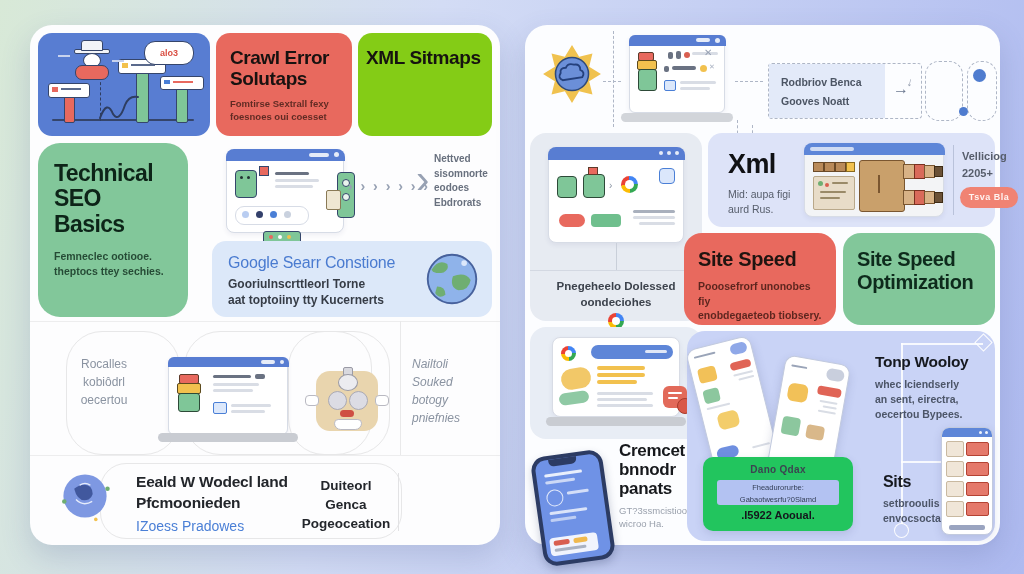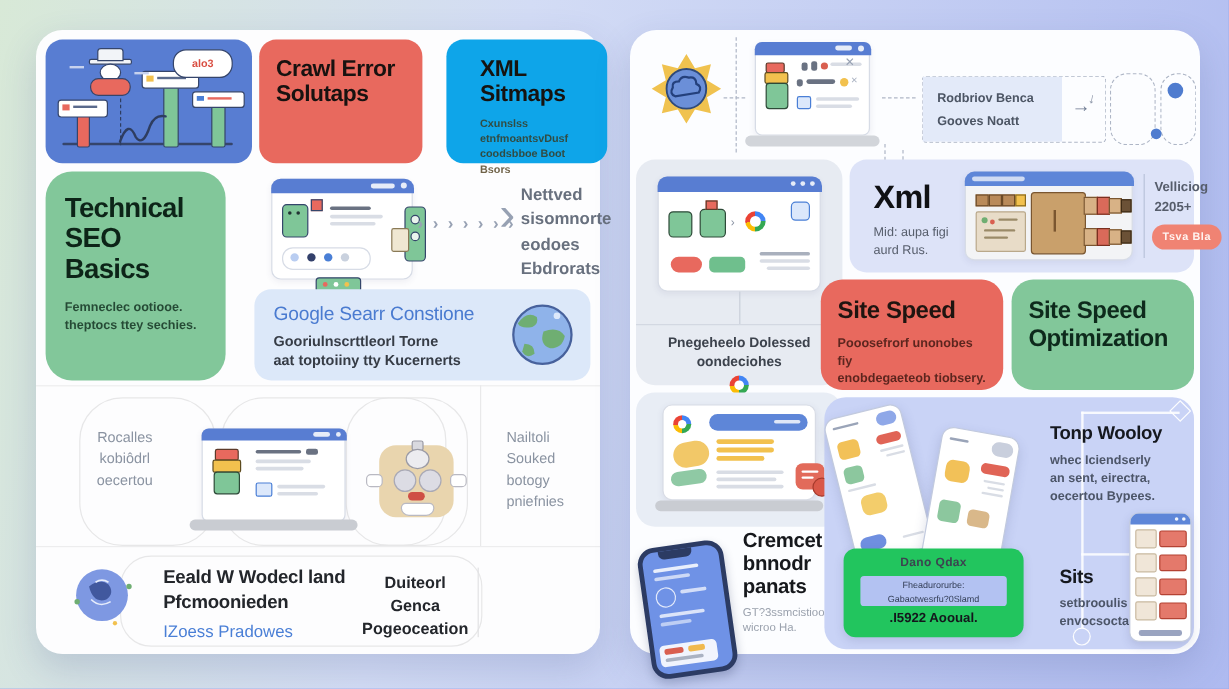--- a/index.html
+++ b/index.html
@@ -59,26 +59,26 @@
       <div class="a" style="left:36px;top:16px;width:34px;height:3px;background:#f2f4f8;border:1px solid #35456b;border-radius:2px;"></div>
       <div class="a" style="left:43px;top:7px;width:20px;height:9px;background:#f2f4f8;border:1px solid #35456b;border-radius:3px 3px 0 0;"></div>
       <div class="a" style="left:45px;top:20px;width:16px;height:13px;background:#fff;border:1px solid #35456b;border-radius:50%;"></div>
       <div class="a" style="left:37px;top:32px;width:32px;height:13px;background:#e8695e;border:1px solid #35456b;border-radius:7px;"></div>
       <div class="a" style="left:20px;top:22px;width:12px;height:1.5px;background:#c7d2ee;"></div>
       <div class="a" style="left:74px;top:27px;width:12px;height:1.5px;background:#c7d2ee;"></div>
     </div>
 
     <div class="card" style="left:186px;top:8px;width:136px;height:103px;background:#e8695e;padding:15px 14px;">
       <h3 class="pl" style="font-size:19px;line-height:1.1;letter-spacing:-.4px;color:#181210;">Crawl Error Solutaps</h3>
-    </div>
-
-    <div class="card" style="left:328px;top:8px;width:134px;height:103px;background:#0ea5e9;padding:15px 28px;margin-left:14px;">
+      <p class="pl" style="margin-top:7px;font-size:9.5px;line-height:1.4;color:rgba(43,18,13,.72);font-weight:bold;">Fomtirse Sextrall fexy
+foesnoes oui coesset</p>
+    </div>
+
+    <div class="card" style="left:328px;top:8px;width:134px;height:103px;background:#84cc16;padding:15px 8px;">
       <h3 class="pl" style="font-size:19px;line-height:1.1;letter-spacing:-.4px;color:#161310;">XML Sitmaps</h3>
-      <p class="pl" style="margin-top:7px;font-size:9px;line-height:1.4;color:rgba(62,44,8,.74);font-weight:bold;">Cxunslss etnfmoantsvDusf
-coodsbboe Boot Bsors</p>
     </div>
 
     <div class="card" style="left:8px;top:118px;width:150px;height:174px;background:#82c79a;border-radius:22px;padding:18px 16px;">
       <h1 style="font-size:23px;line-height:1.1;letter-spacing:-.6px;color:#0d2418;">Technical SEO Basics</h1>
       <p class="pl" style="margin-top:12px;font-size:10.5px;line-height:1.45;color:rgba(12,38,24,.78);font-weight:bold;">Femneclec ootiooe.
 theptocs ttey sechies.</p>
     </div>
 
     <div class="mock" style="left:196px;top:124px;width:118px;height:84px;">
       <div class="topbar">
@@ -106,21 +106,21 @@
       <div class="a" style="right:2px;top:40px;width:13px;height:18px;background:#efe7d2;border:1.5px solid #8a7a56;border-radius:2px;"></div>
       <div class="a" style="left:36px;bottom:-12px;width:36px;height:11px;background:#7fc698;border:1.5px solid #35466b;border-radius:3px;">
         <div class="dot" style="left:5px;top:3px;width:4px;height:4px;background:#e8695e;"></div>
         <div class="dot" style="left:14px;top:3px;width:4px;height:4px;background:#fff;"></div>
         <div class="dot" style="left:23px;top:3px;width:4px;height:4px;background:#f2c14e;"></div>
       </div>
     </div>
 
     <div class="a" style="left:318px;top:153px;font-size:14px;letter-spacing:2px;color:#97a1b3;font-weight:bold;"><span>› › › › › › ›</span></div>
     <div class="a" style="left:386px;top:132px;font-size:40px;font-weight:300;color:#97a1b3;"><span>›</span></div>
-    <div class="a pl" style="left:404px;top:127px;width:62px;font-size:14px;line-height:1.45;color:#68707e;font-weight:bold;">Nettved
+    <div class="a pl" style="left:404px;top:127px;width:62px;font-size:10px;line-height:1.45;color:#68707e;font-weight:bold;">Nettved
 sisomnorte
 eodoes
 Ebdrorats</div>
 
     <div class="card" style="left:182px;top:216px;width:280px;height:76px;background:#dce8f9;padding:13px 16px;">
       <h2 style="font-size:16px;font-weight:500;letter-spacing:-.2px;color:#4a7bd0;">Google Searr Constione</h2>
       <p class="pl" style="margin-top:4px;font-size:12px;line-height:1.35;font-weight:bold;color:#363c46;">Gooriulnscrttleorl Torne
 aat toptoiiny tty Kucernerts</p>
       <svg class="a" style="right:12px;top:10px;" width="56" height="56" viewBox="0 0 60 60">
         <circle cx="30" cy="30" r="26" fill="#8fb3ea" stroke="#47619c" stroke-width="2"></circle>
@@ -166,21 +166,21 @@
       <div class="a" style="left:-11px;top:24px;width:12px;height:9px;background:#fff;border:1px solid #b9b9c2;border-radius:4px;"></div>
       <div class="a" style="right:-11px;top:24px;width:12px;height:9px;background:#fff;border:1px solid #b9b9c2;border-radius:4px;"></div>
       <div class="a" style="left:27px;top:-4px;width:8px;height:7px;background:#d9d9df;border:1px solid #9a9aa5;border-radius:2px;"></div>
       <div class="a" style="left:22px;top:3px;width:18px;height:15px;background:#ececf0;border:1px solid #9a9aa5;border-radius:50%;"></div>
       <div class="dot" style="left:12px;top:20px;width:17px;height:17px;background:#dcdce4;border:1px solid #a9a9b5;"></div>
       <div class="dot" style="left:33px;top:20px;width:17px;height:17px;background:#dcdce4;border:1px solid #a9a9b5;"></div>
       <div class="a" style="left:24px;top:39px;width:14px;height:7px;background:#cf4f44;border-radius:4px;"></div>
       <div class="a" style="left:18px;top:48px;width:26px;height:9px;background:#fff;border:1px solid #b9b9c2;border-radius:5px 5px 8px 8px;"></div>
     </div>
 
-    <div class="note pl" style="left:392px;top:330px;width:80px;">Nailtoli
+    <div class="note pl" style="left:382px;top:330px;width:80px;font-style:italic;">Nailtoli
 Souked
 botogy
 pniefnies</div>
 
     <div class="outl" style="left:70px;top:438px;width:300px;height:74px;border-radius:26px;"></div>
     <svg class="a" style="left:28px;top:444px;" width="54" height="54" viewBox="0 0 60 60">
       <circle cx="30" cy="30" r="24" fill="#7e98e2"></circle>
       <path fill="#41589e" d="M18,22 q10,-8 18,-2 q6,8 -2,14 q-12,4 -16,-12z"></path>
       <path fill="none" stroke="#e6ecfb" stroke-width="1.5" d="M20,34 q8,8 18,2 M24,18 q6,-4 12,0"></path>
       <circle cx="55" cy="22" r="2.5" fill="#6fae72"></circle>

